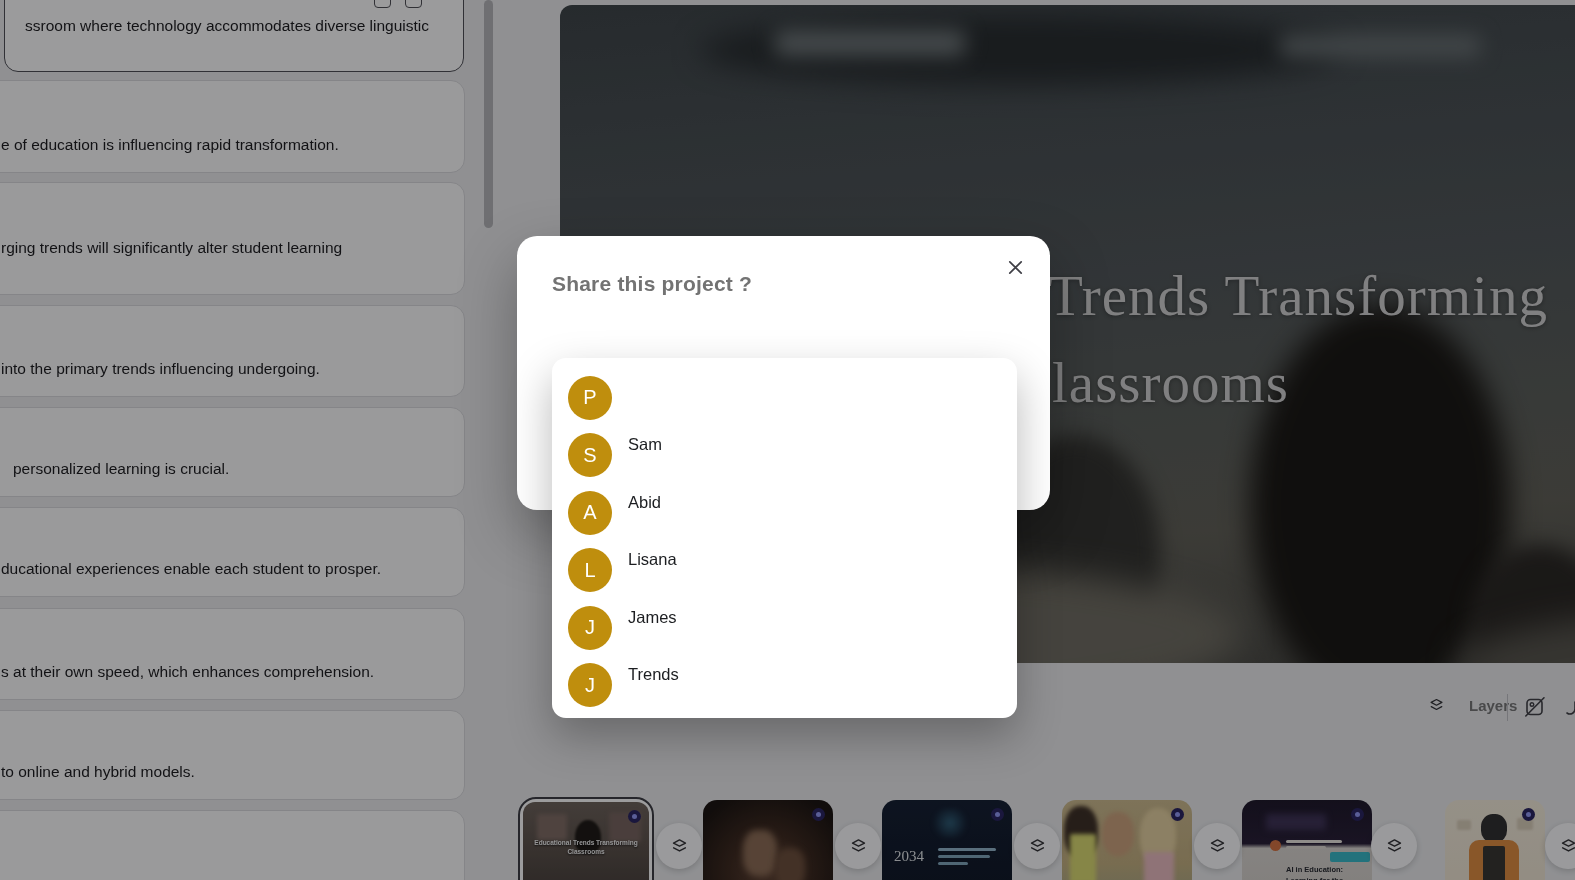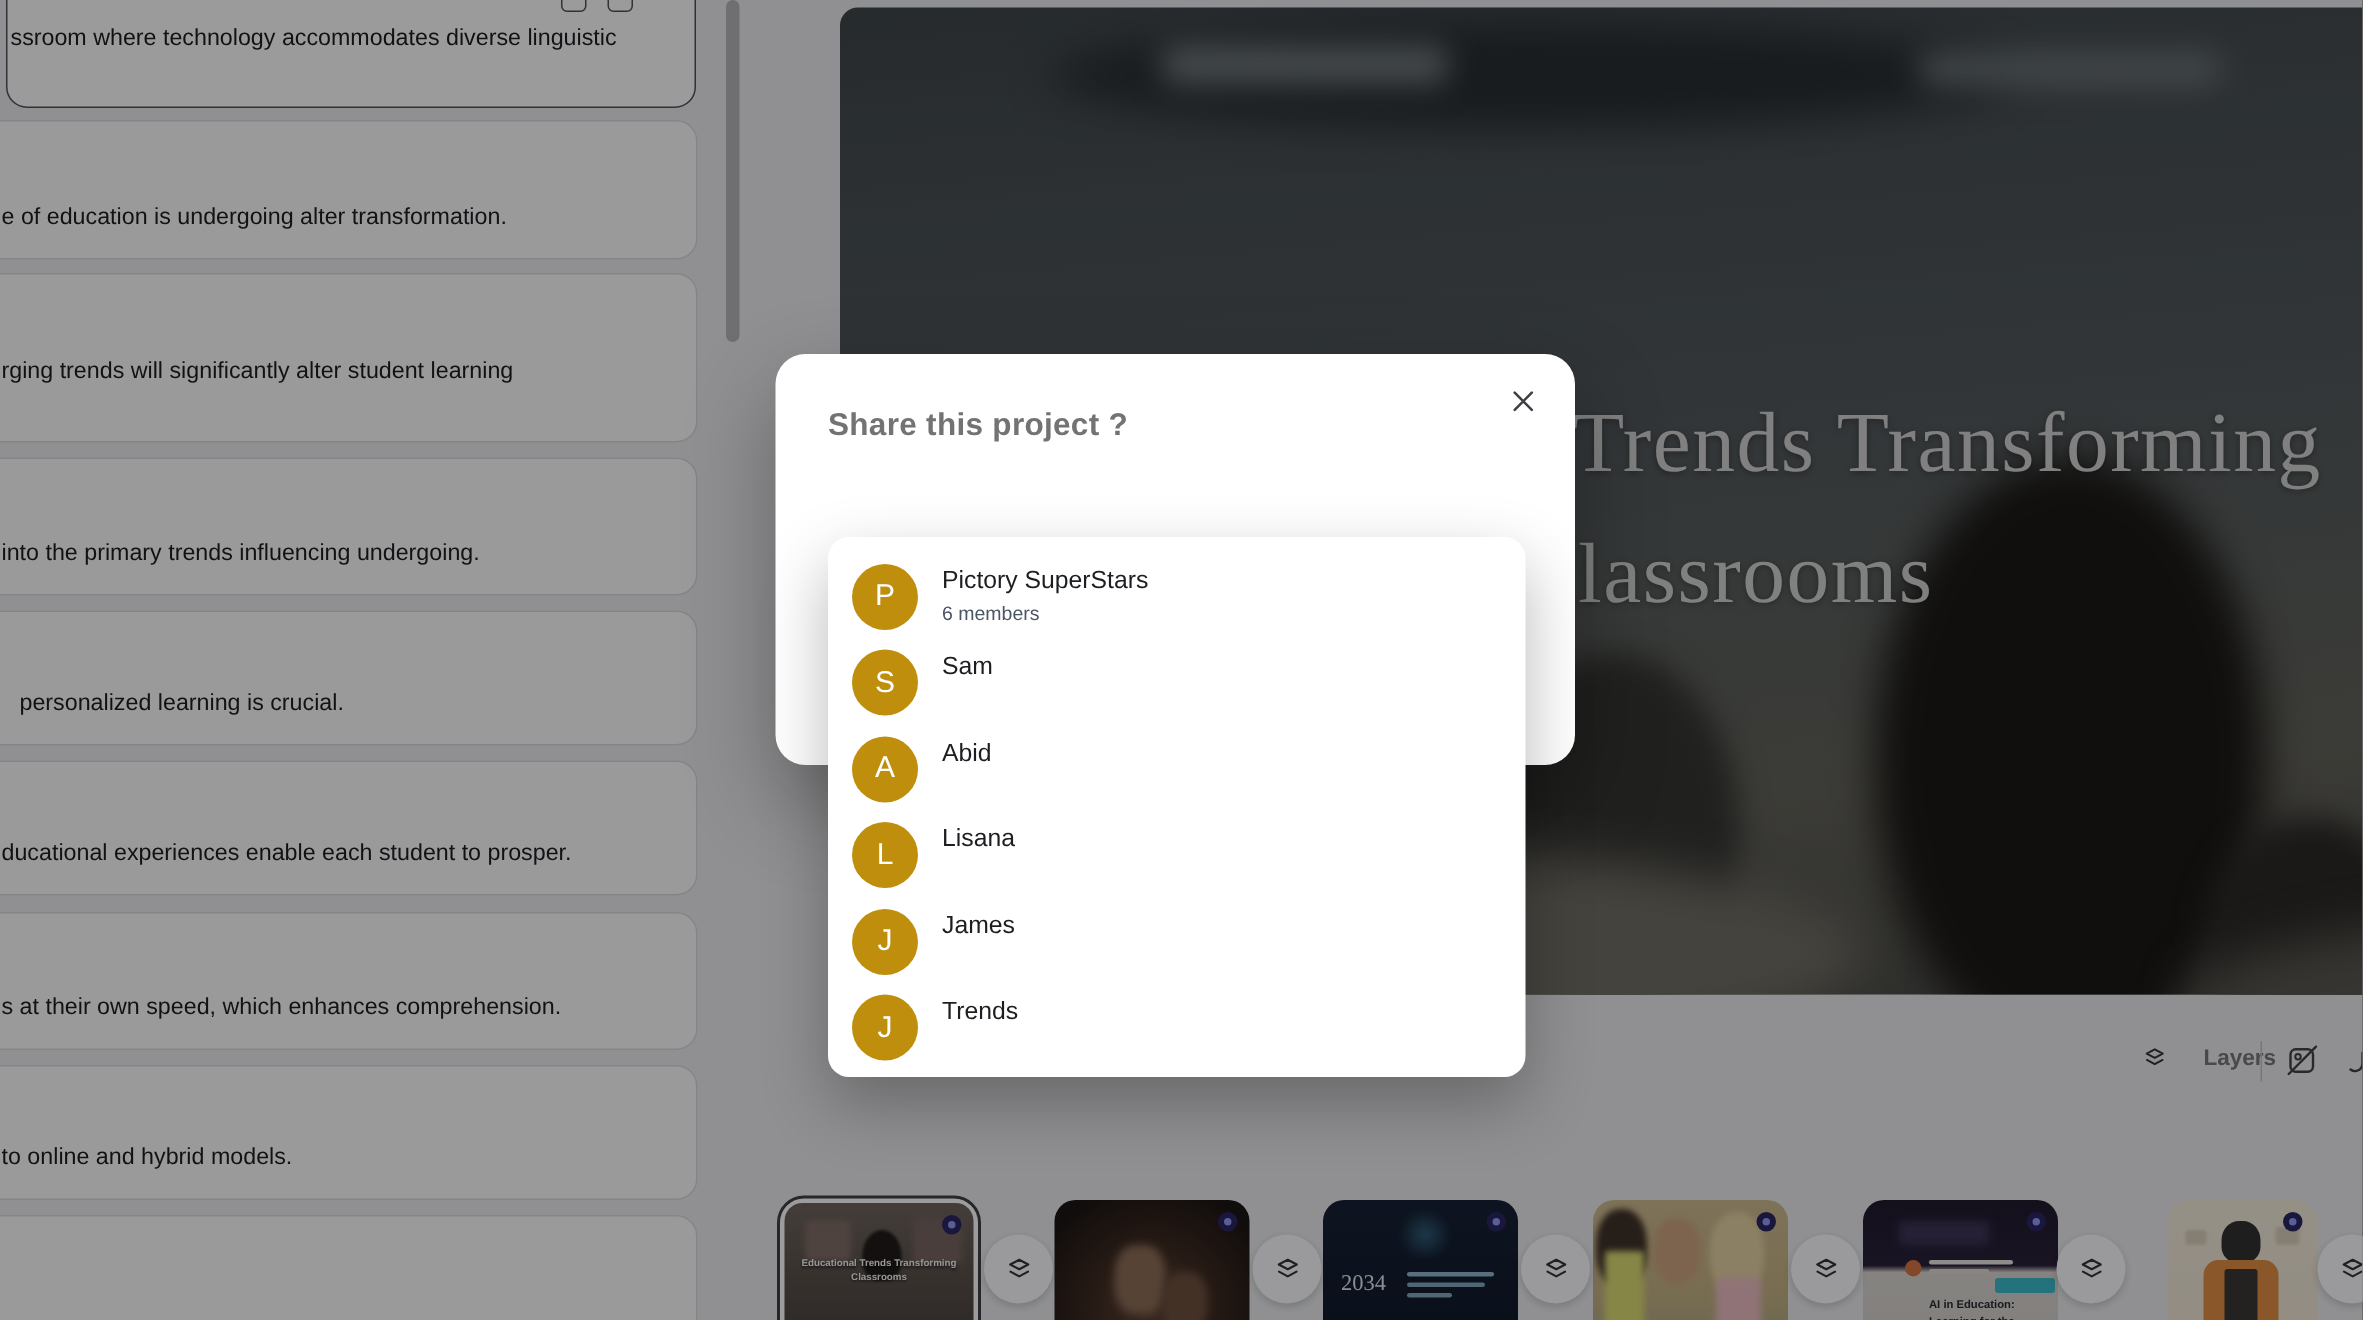--- a/index.html
+++ b/index.html
@@ -3,21 +3,21 @@
 <meta charset="utf-8">
 <style>
   html,body{margin:0;padding:0;background:#333;}
   *{box-sizing:border-box;font-family:"Liberation Sans",sans-serif;}
   .stage{position:relative;width:1575px;height:880px;overflow:hidden;background:#e9eaec;}
 
   
   .card{position:absolute;background:#fafafa;border:1px solid #d7d7da;border-radius:14px;}
   .card.sel{border:1.6px solid #4b4b52;background:#fcfcfc;}
   .card .txt{position:absolute;left:28px;right:14px;bottom:16px;font-size:15.5px;line-height:22px;color:#18181b;white-space:nowrap;overflow:hidden;}
-  .card.sel .txt{left:2px;bottom:34px;}
+  .card.sel .txt{left:20px;bottom:34px;}
   .mini-ic{position:absolute;width:17px;height:16px;border:1.5px solid #4b4b52;border-radius:4px;background:transparent;}
   .scroll-thumb{position:absolute;left:484px;top:0;width:9px;height:228px;border-radius:5px;background:#b3b3b6;}
 
   
   .video{position:absolute;left:560px;top:5px;width:1015px;height:658px;border-radius:12px 0 0 12px;overflow:hidden;
     background:linear-gradient(175deg,#3a4144 0%,#444b4e 20%,#4d5355 42%,#565a56 62%,#5e5d54 78%,#454540 100%);}
   .blob{position:absolute;border-radius:50%;filter:blur(10px);}
   .v-title{position:absolute;font-family:"Liberation Serif",serif;color:#cfcfcf;font-size:57px;letter-spacing:1px;white-space:nowrap;text-shadow:0 1px 4px rgba(0,0,0,.35);}
 
   
@@ -85,21 +85,21 @@
 
 <div class="stage">
 
   <div>
     <div class="card sel" style="left:4px;top:-130px;width:460px;height:202px;">
       <span class="mini-ic" style="left:369px;top:121px;"></span>
       <span class="mini-ic" style="left:400px;top:121px;"></span>
       <div class="txt">ssroom where technology accommodates diverse linguistic</div>
     </div>
     <div class="card" style="left:-28px;top:80px;width:493px;height:93px;">
-      <div class="txt">e of education is undergoing alter transformation.</div>
+      <div class="txt">e of education is influencing rapid transformation.</div>
       </div>
     <div class="card" style="left:-28px;top:182px;width:493px;height:113px;">
       <div class="txt" style="bottom:35px;">rging trends will significantly alter student learning</div>
       </div>
     <div class="card" style="left:-28px;top:305px;width:493px;height:92px;">
       <div class="txt">into the primary trends influencing undergoing.</div>
       </div>
     <div class="card" style="left:-28px;top:407px;width:493px;height:90px;">
       <div class="txt" style="left:40px;">personalized learning is crucial.</div>
       </div>
@@ -264,24 +264,20 @@
       <svg width="19" height="19">
           <use href="#i-close"></use>
         </svg>
     </div>
     <h1>Share this project ?</h1>
   </div>
 
   <div class="dropdown">
     <div class="member">
       <div class="avatar">P</div>
-      <div class="m-txt">
-          <span class="m-name">Pictory SuperStars</span>
-        <span class="m-sub">6 members</span>
-        </div>
     </div>
     <div class="member">
       <div class="avatar">S</div>
       <div class="m-txt">
           <span class="m-name">Sam</span>
         </div>
     </div>
     <div class="member">
       <div class="avatar">A</div>
       <div class="m-txt">

